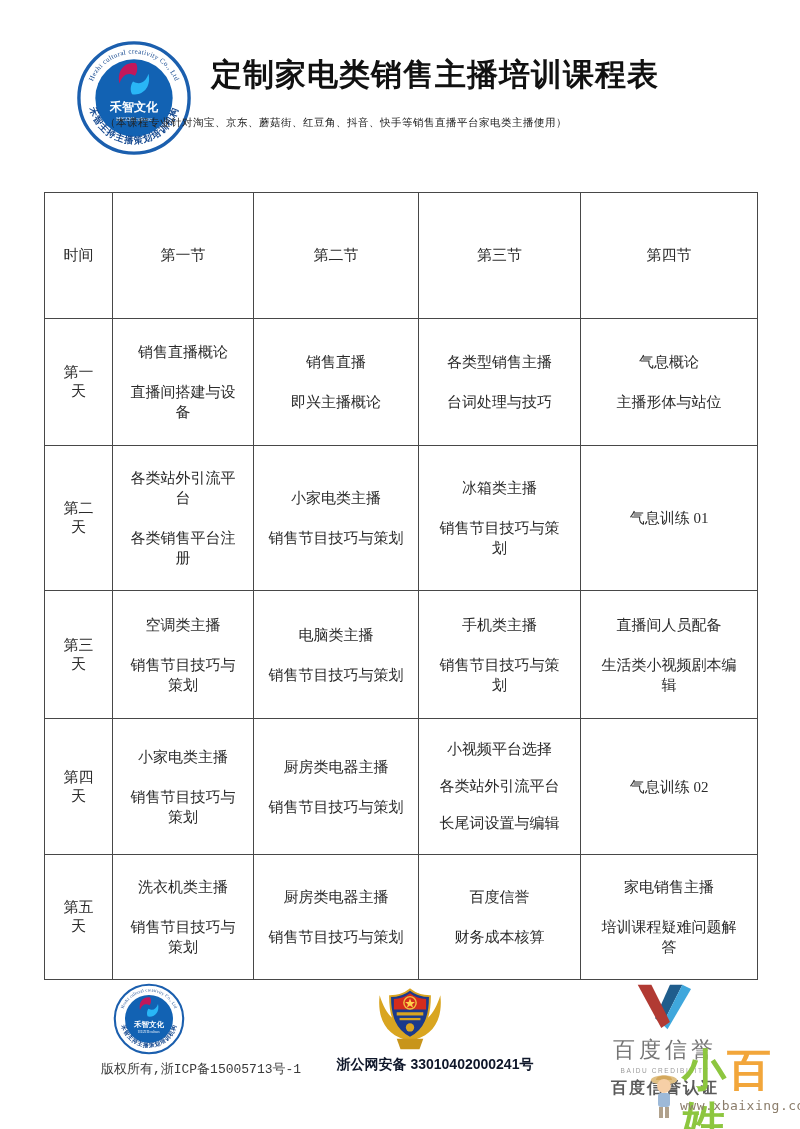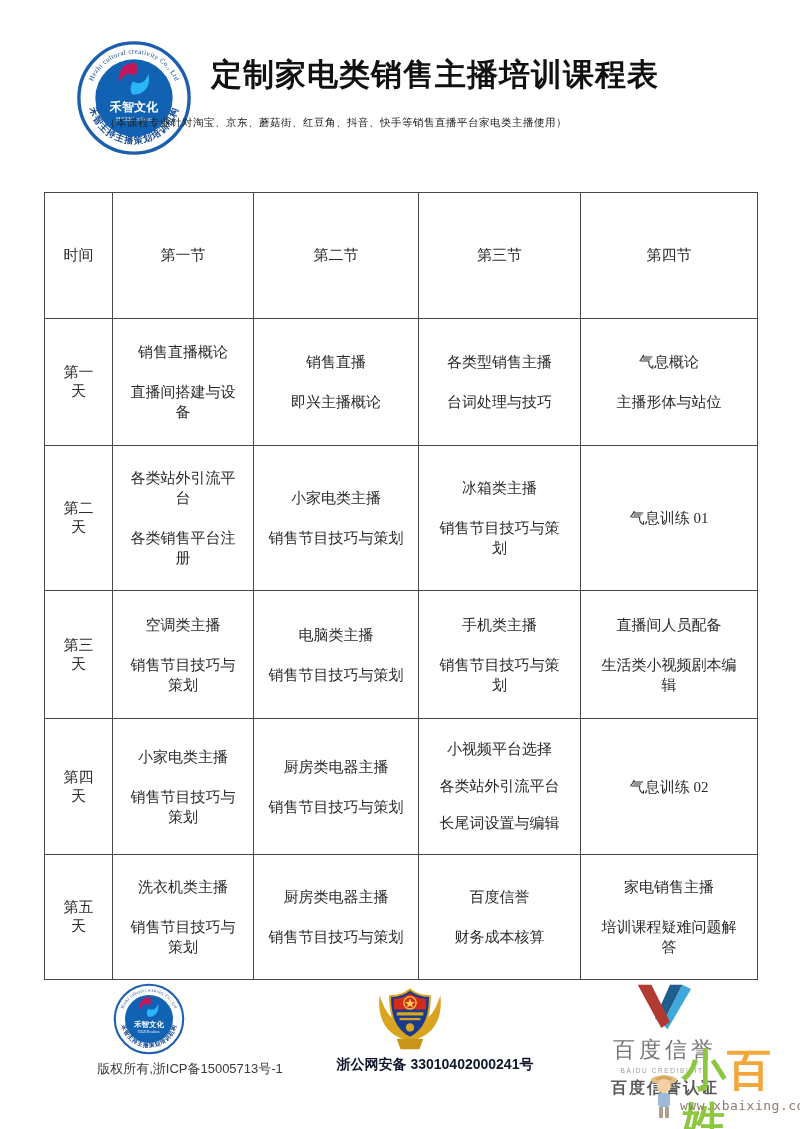--- a/index.html
+++ b/index.html
@@ -18,22 +18,22 @@
   .course-table{position:absolute;left:44px;top:192px;border-collapse:collapse;table-layout:fixed;}
   .course-table td{border:1px solid #474747;text-align:center;vertical-align:middle;
                    font-size:15px;color:#2b2b2b;padding:12px;}
   .course-table .ln{padding:10px 2px;line-height:20px;}
   .course-table .cell3 .ln{padding:9px 2px;line-height:19px;}
   tr.h0{height:126px;} tr.h1{height:127px;} tr.h2{height:127px;}
   tr.h3{height:128px;} tr.h4{height:128px;} tr.h5{height:122px;}
 
   
   #logo-footer{left:113px;top:983px;width:72px;height:72px;}
-  .icp-text{position:absolute;left:80px;top:1060px;width:220px;text-align:center;
-            font-size:13px;color:#3a3a3a;font-family:Liberation Sans, sans-serif;}
+  .icp-text{position:absolute;left:91px;top:1060px;width:220px;text-align:center;
+            font-size:13px;color:#3a3a3a;font-family:Liberation Mono, monospace;}
   .police-badge{position:absolute;left:372px;top:980px;width:76px;height:74px;}
   .police-text{position:absolute;left:305px;top:1056px;width:260px;text-align:center;
                font-size:14px;font-weight:bold;color:#0f172a;font-family:"Liberation Sans",sans-serif;}
   .baidu-block{position:absolute;left:600px;top:983px;width:130px;text-align:center;
                font-family:"Liberation Sans",sans-serif;}
   .baidu-v{width:62px;height:48px;display:block;margin:0 auto;}
   .baidu-cn{font-size:22px;color:#757575;letter-spacing:4px;margin-top:4px;}
   .baidu-en{font-size:6.5px;color:#9a9a9a;letter-spacing:1.6px;margin-top:2px;}
   .baidu-cert{font-size:16px;font-weight:bold;color:#5a5a5a;letter-spacing:2px;margin-top:4px;}
 

